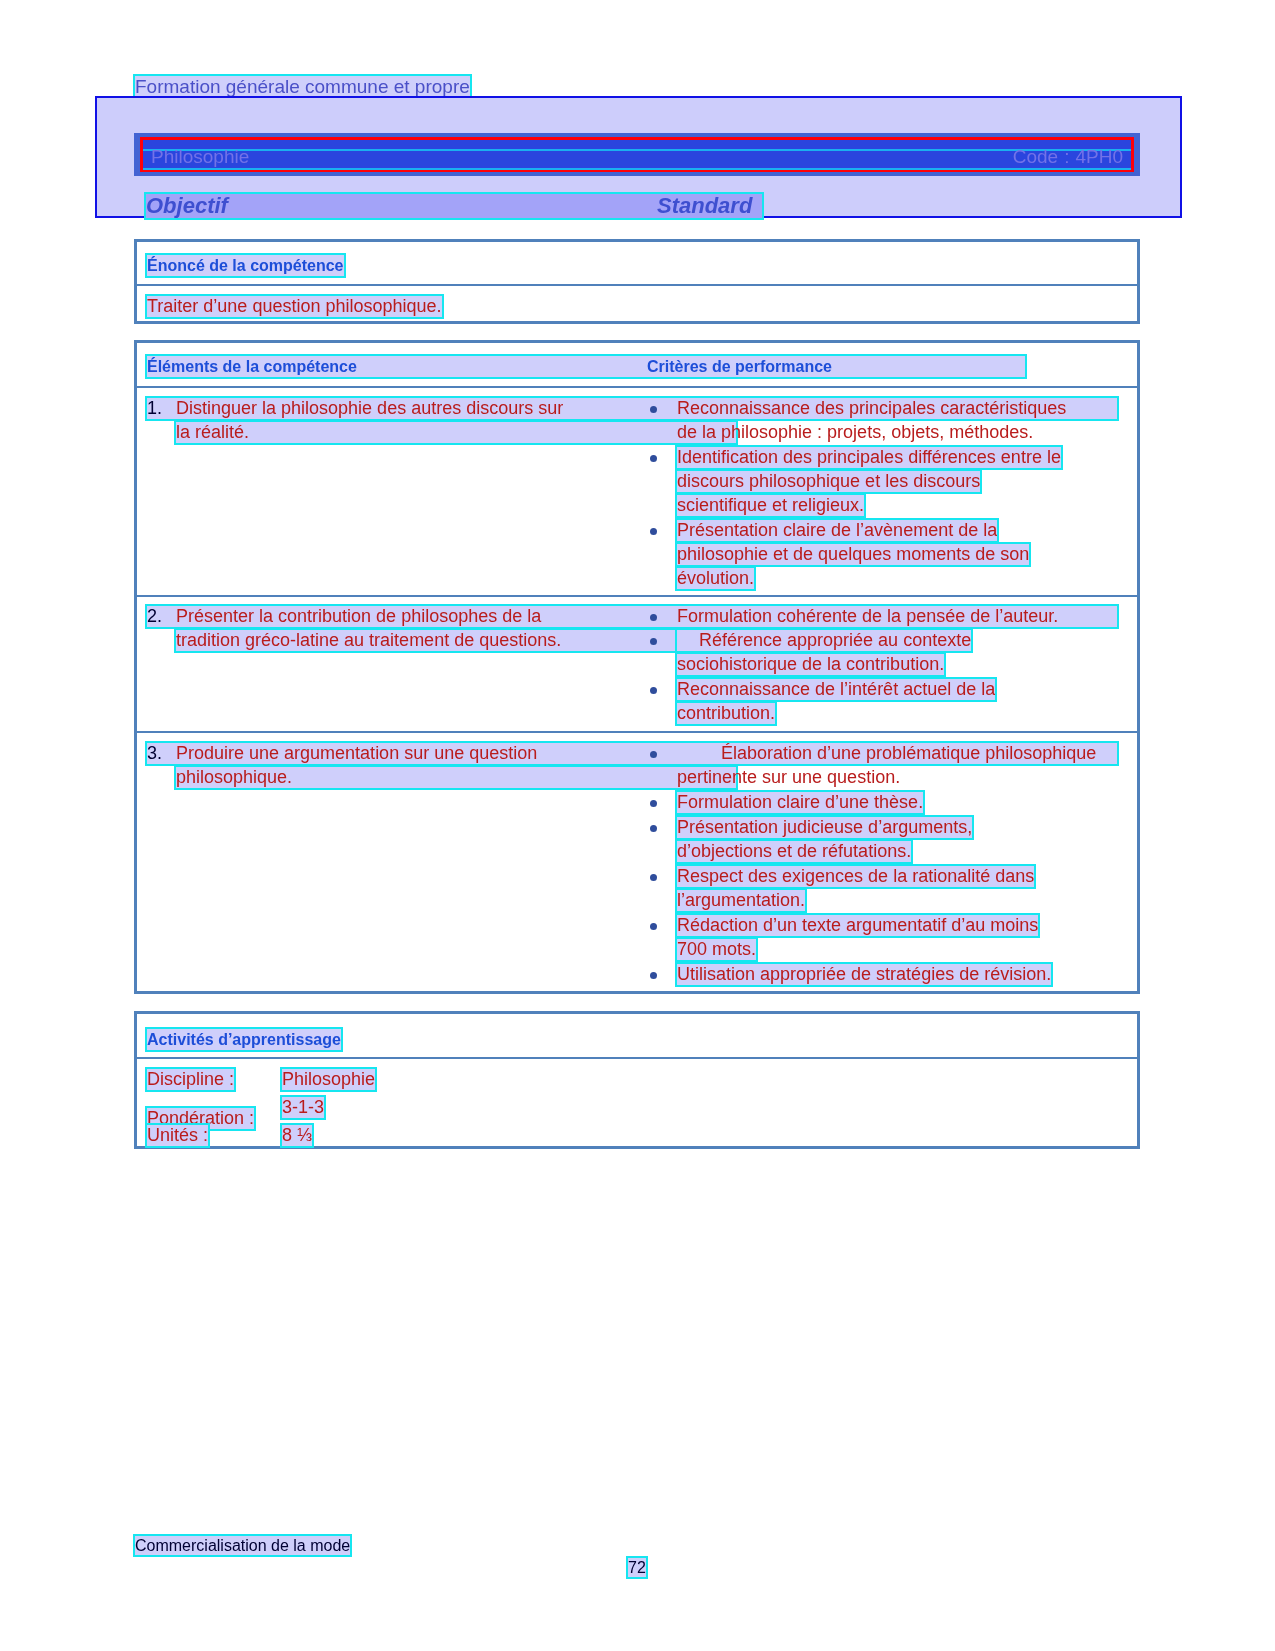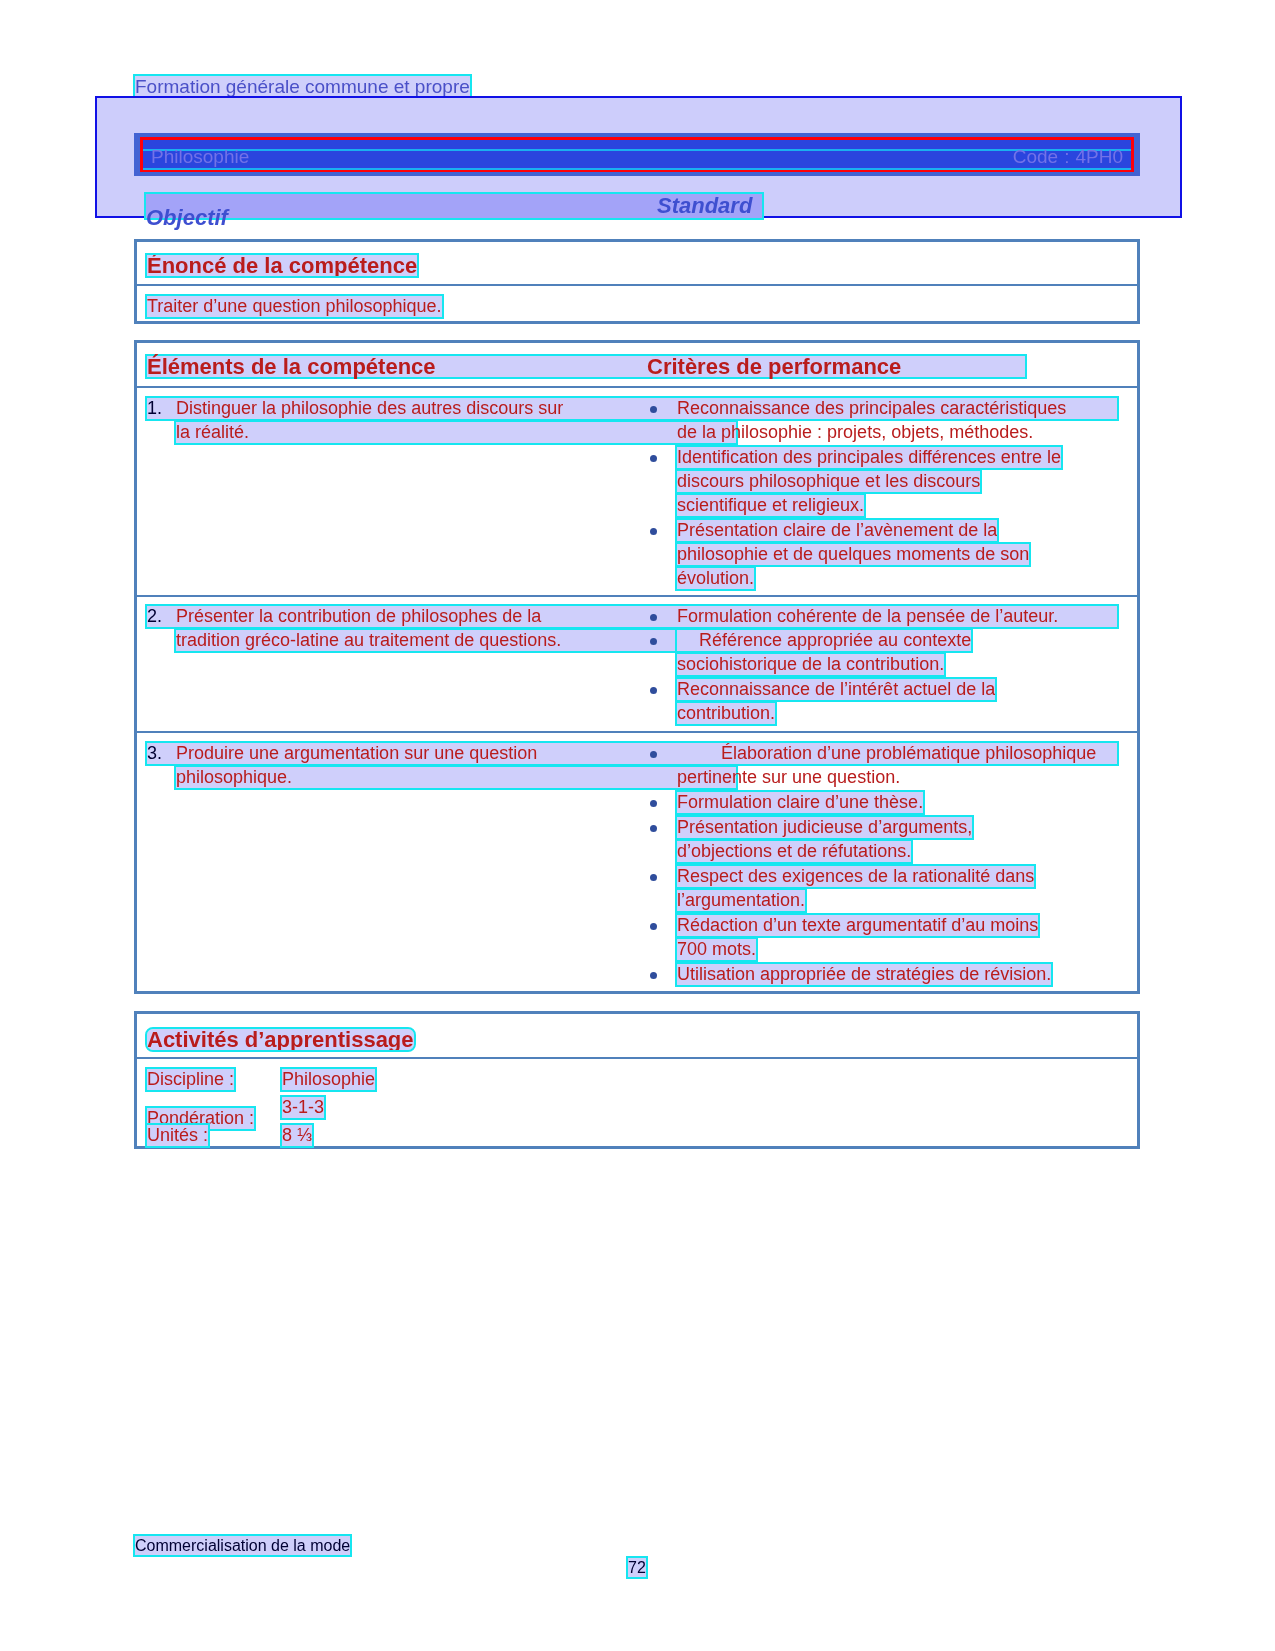--- a/index.html
+++ b/index.html
@@ -11,21 +11,21 @@
   .outer-box { left:95px; top:96px; width:1083px; height:118px; background:#cdcdfb; border:2px solid #1010e6; }
   .title-bar { left:134px; top:133px; width:1006px; height:43px; background:#4363d3; }
   .title-inner { position:absolute; left:6px; top:4px; right:6px; bottom:4px; border:3px solid #ff0008; background:#2a45de; }
   .title-line { position:absolute; left:0; right:0; top:9px; height:17px; border-top:2px solid #1ab0f0; border-bottom:2px solid #1ab0f0; }
   .title-text { position:absolute; left:8px; top:7px; font-size:19px; color:#7272e8; line-height:20px; }
   .code { position:absolute; right:8px; top:7px; font-size:19px; color:#7272e8; line-height:20px; display:flex; gap:6px; }
   .obj-row { left:146px; top:194px; width:616px; height:24px; background:#a3a3f8; outline:2px solid #16e6f0; }
   .obj { position:absolute; font-style:italic; font-weight:bold; font-size:22px; color:#3e4fd0; top:0; line-height:24px; }
   .box { position:absolute; left:134px; width:1000px; border:3px solid #5081bb; background:#fff; }
   .divider { position:absolute; left:0; right:0; height:2px; background:#5081bb; }
-  .hdr { position:absolute; font-weight:bold; font-size:22px; line-height:21px; color:#b91c1c; }
+  .hdr { position:absolute; font-weight:bold; font-size:16px; line-height:21px; color:#1d4ed8; }
   .txt { position:absolute; font-size:18px; line-height:21px; color:#b91c1c; white-space:nowrap; }
   .num { position:absolute; font-size:18px; line-height:21px; }
   .bullet { position:absolute; width:7px; height:7px; border-radius:50%; background:#2f4d9c; }
   .footer { left:135px; top:1536px; font-size:16px; line-height:19px; }
   .pagenum { left:628px; top:1558px; font-size:16px; line-height:19px; }
 </style>
 </head>
 <body>
 
 <div class="abs top-label hl">Formation générale commune et propre</div>
@@ -36,21 +36,21 @@
     <div class="title-line"></div>
     <span class="title-text">Philosophie</span>
     <span class="code">
       <span>Code</span>
       <span>:</span>
       <span>4PH0</span>
     </span>
   </div>
 </div>
 <div class="abs obj-row">
-  <span class="obj" style="left:0;margin-top:12px;">Objectif</span>
+  <span class="obj" style="left:0;">Objectif</span>
   <span class="obj" style="left:511px;">Standard</span>
 </div>
 
 <div class="box" style="top:239px; height:79px;">
   <span class="hdr hl" style="left:10px; top:13px;">Énoncé de la compétence</span>
   <div class="divider" style="top:42px;"></div>
   <span class="txt hl" style="left:10px; top:54px;">Traiter d’une question philosophique.</span>
 </div>
 
 <div class="box" style="top:340px; height:648px;text-align:right;">
@@ -127,21 +127,21 @@
     <span class="bullet" style="left:513px; top:580px;"></span>
     <span class="txt hl" style="left:540px; top:572px;">Rédaction d’un texte argumentatif d’au moins</span>
     <span class="txt hl" style="left:540px; top:596px;">700 mots.</span>
 
     <span class="bullet" style="left:513px; top:629px;"></span>
     <span class="txt hl" style="left:540px; top:621px;">Utilisation appropriée de stratégies de révision.</span>
   </div>
 </div>
 
 <div class="box" style="top:1011px; height:132px;">
-  <span class="hdr hl" style="left:10px; top:15px;border-radius:6px;">Activités d’apprentissage</span>
+  <span class="hdr hl" style="left:10px; top:15px;">Activités d’apprentissage</span>
   <div class="divider" style="top:43px;"></div>
   <span class="txt hl" style="left:10px; top:55px;">Discipline :</span>
   <span class="txt hl" style="left:145px; top:55px;">Philosophie</span>
   <span class="txt hl" style="left:10px; top:94px;">Pondération :</span>
   <span class="txt hl" style="left:145px; top:83px;">3-1-3</span>
   <span class="txt hl" style="left:10px; top:111px;">Unités :</span>
   <span class="txt hl" style="left:145px; top:111px;">8 ⅓</span>
 </div>
 
 <div class="abs footer hl">Commercialisation de la mode</div>

